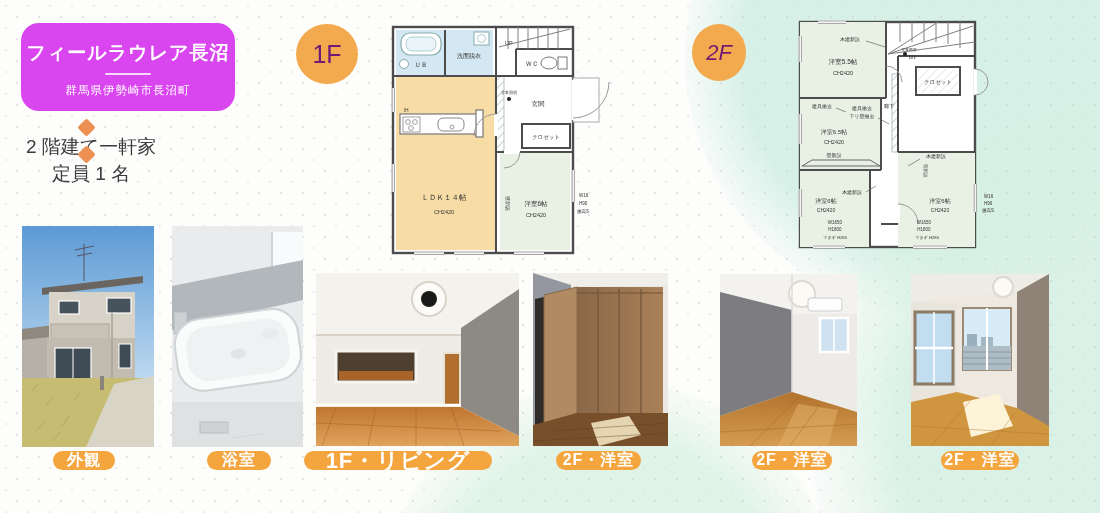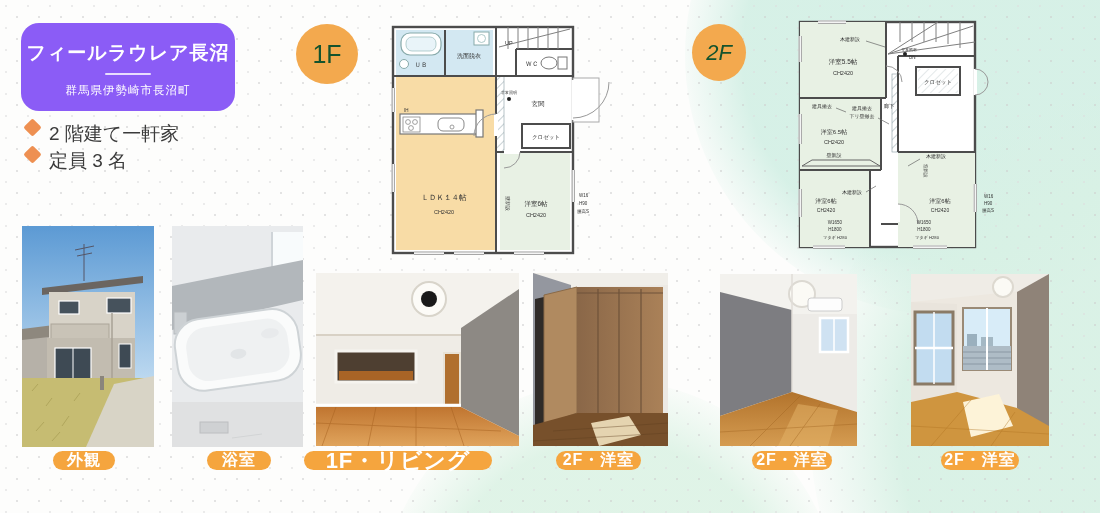--- a/index.html
+++ b/index.html
@@ -11,34 +11,34 @@
   .blob-b{left:810px;top:90px;width:680px;height:680px;
     background:radial-gradient(circle,rgba(216,241,229,.95) 52%,rgba(216,241,229,0) 73%);}
   .blob-c{left:380px;top:380px;width:460px;height:460px;
     background:radial-gradient(circle,rgba(222,243,230,.95) 52%,rgba(222,243,230,0) 74%);}
   .dots{position:absolute;inset:0;pointer-events:none;opacity:.55;
     background-image:radial-gradient(#cfcfcf 1.1px,transparent 1.5px),radial-gradient(#dedede 1px,transparent 1.4px);
     background-size:22px 22px,22px 22px;background-position:6px 6px,17px 17px;}
   .content{position:absolute;inset:0;}
 
   
-  .title-card{position:absolute;left:21px;top:23px;width:214px;height:88px;background:#8b5cf6;
+  .title-card{position:absolute;left:21px;top:23px;width:214px;height:88px;background:#d946ef;
     border-radius:18px;text-align:center;color:#fff;box-sizing:border-box;padding-top:17px;}
   .title-card .title{font-size:19px;font-weight:bold;letter-spacing:1px;}
   .title-card .divider{width:46px;height:2px;background:rgba(255,255,255,.8);border-radius:2px;margin:7px auto 8px;}
   .title-card .subtitle{font-size:11.5px;letter-spacing:1px;}
 
   
   .features{position:absolute;left:26px;top:121px;}
-  .feature-row{display:flex;align-items:flex-start;height:27px;}
+  .feature-row{display:flex;align-items:center;height:27px;flex-direction:column;}
   .diamond{width:13px;height:13px;background:#ee9052;border-radius:2px;transform:rotate(45deg);margin-right:10px;flex:0 0 auto;}
   .feature-label{font-size:19px;color:#3b3b3b;}
 
   
-  .floor-badge{position:absolute;border-radius:50%;background:#f3a94e;color:#14532d;
+  .floor-badge{position:absolute;border-radius:50%;background:#f3a94e;color:#701a75;
     display:flex;align-items:center;justify-content:center;font-size:25px;}
   .badge-1f{left:296px;top:24px;width:62px;height:60px;}
   .badge-2f{left:692px;top:24px;width:54px;height:57px;font-size:22px;font-style:italic;}
 
   .plan{position:absolute;}
   .plan text{fill:#333;font-family:"Liberation Sans","DejaVu Sans",sans-serif;}
 
   
   .photo{position:absolute;margin:0;padding:0;}
   .photo svg{display:block;width:100%;height:100%;}
@@ -64,21 +64,21 @@
       <div class="subtitle">群馬県伊勢崎市長沼町</div>
     </div>
 
     <div class="features">
       <div class="feature-row">
         <span class="diamond"></span>
         <span class="feature-label">2 階建て一軒家</span>
       </div>
       <div class="feature-row">
         <span class="diamond"></span>
-        <span class="feature-label">定員 3 名</span>
+        <span class="feature-label">定員 1 名</span>
       </div>
     </div>
 
     <div class="floor-badge badge-1f">1F</div>
     <div class="floor-badge badge-2f">2F</div>
 
     <svg class="plan" style="left:380px;top:18px;width:232px;height:244px" viewBox="0 0 232 244">
       <defs>
         <pattern id="hatch" width="6" height="6" patternUnits="userSpaceOnUse" patternTransform="rotate(45)">
           <line x1="0" y1="0" x2="0" y2="6" stroke="#9aabb0" stroke-width="1.1"></line>

